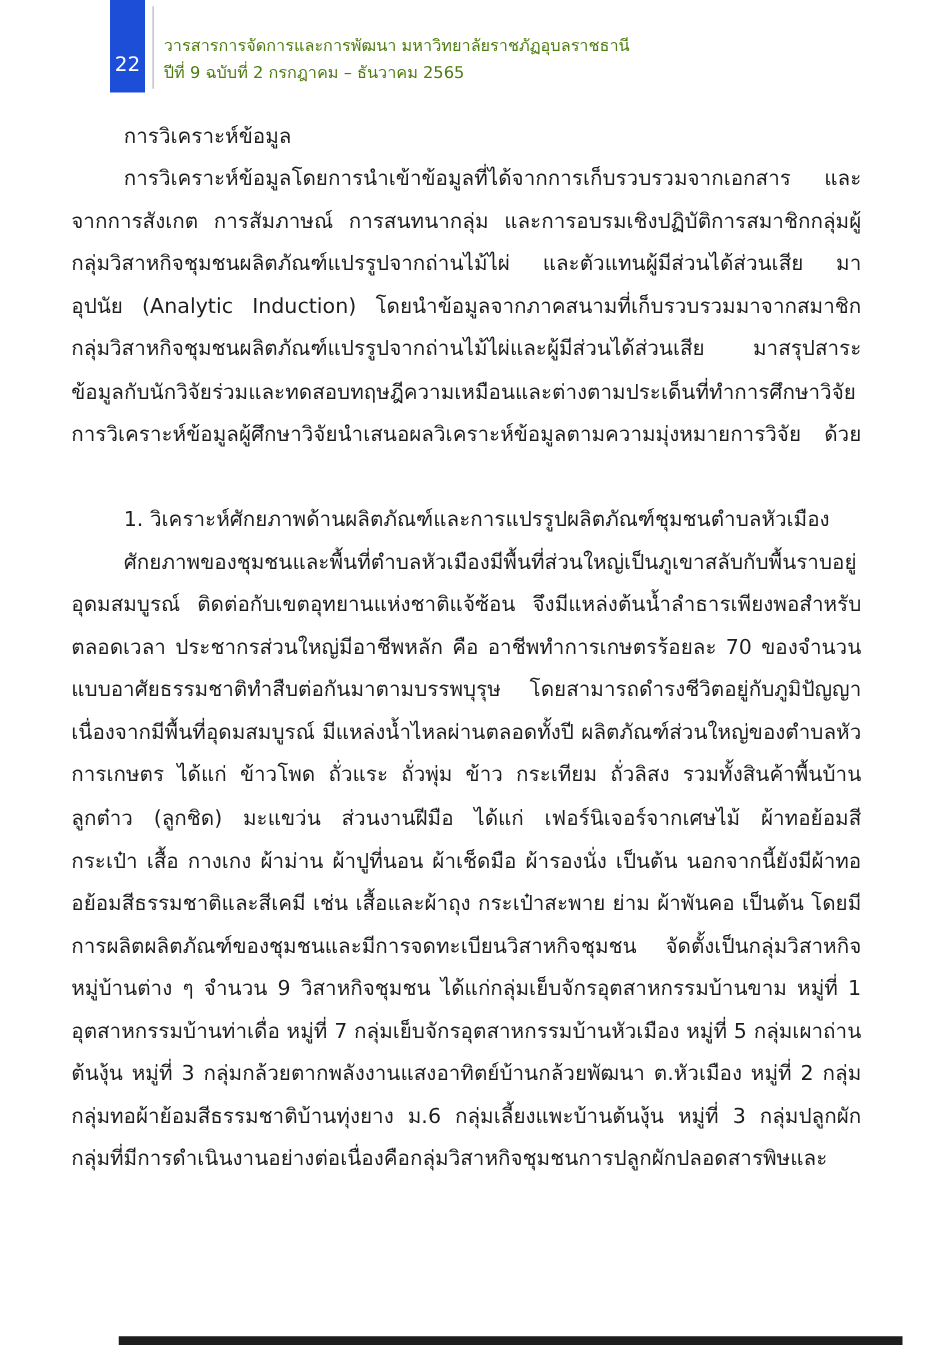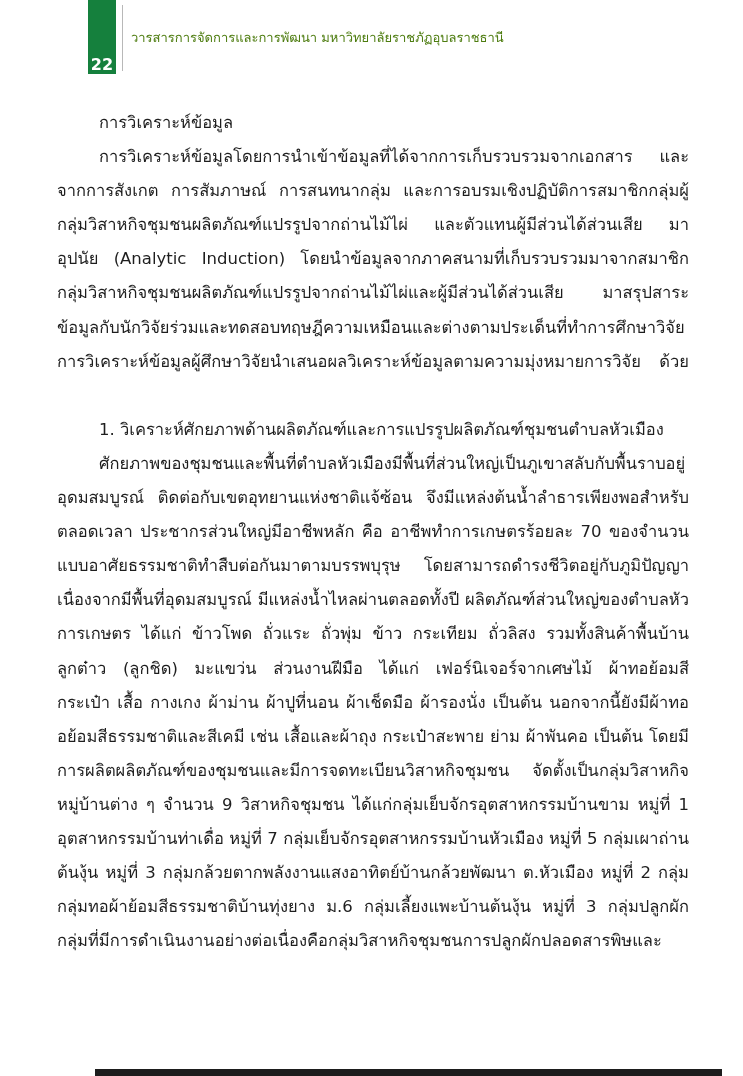--- a/index.html
+++ b/index.html
@@ -8,37 +8,37 @@
     width:743px; height:1076px;
     background:#ffffff;
     overflow:hidden;
     font-family:"DejaVu Sans","Liberation Sans",sans-serif;
     color:#1e1e1e;
   }
 
   
   .pagenum-box {
     position:absolute; left:88px; top:0; width:28px; height:74px;
-    background:#15803d; color:#ffffff;
+    background:#1d4ed8; color:#ffffff;
     display:flex; align-items:flex-end; justify-content:center;
-    box-sizing:border-box;
-    font-size:16px; font-weight:bold;
+    padding-bottom:13px; box-sizing:border-box;
+    font-size:16px; font-weight:normal;
   }
   .header-sep {
     position:absolute; left:122px; top:5px; width:1px; height:66px;
     background:#b8b8b8;
   }
   .header-text {
     position:absolute; left:131px; top:27px;
     font-size:13px; line-height:21px; color:#4d7c0f;
   }
 
   
   .content {
-    position:absolute; left:57px; top:106px; width:632px;
+    position:absolute; left:57px; top:92px; width:632px;
     font-size:16.5px; line-height:34.1px; color:#1e1e1e;
   }
   .tline {
     height:34.1px; overflow:hidden;
     text-align:justify; text-align-last:justify;
   }
   .tline.first { text-indent:42px; }
   .tline.last  { text-align-last:left; }
   .plain-line  { height:34.1px; overflow:hidden; text-align:left; }
   .indented    { text-indent:42px; }
@@ -55,20 +55,21 @@
 <body>
 
 <div class="page">
 
   <div class="pagenum-box">
     <span>22</span>
   </div>
   <div class="header-sep"></div>
   <div class="header-text">
     <div>วารสารการจัดการและการพัฒนา มหาวิทยาลัยราชภัฏอุบลราชธานี</div>
+    <div>ปีที่ 9 ฉบับที่ 2 กรกฎาคม – ธันวาคม 2565</div>
   </div>
 
   <div class="content">
 
     <div class="plain-line indented">การวิเคราะห์ข้อมูล</div>
 
     <div>
         <div class="tline first">การวิเคราะห์ข้อมูลโดยการนำเข้าข้อมูลที่ได้จากการเก็บรวบรวมจากเอกสาร และข้อมูลภาคสนามที่ได้</div>
         <div class="tline">จากการสังเกต การสัมภาษณ์ การสนทนากลุ่ม และการอบรมเชิงปฏิบัติการสมาชิกกลุ่มผู้ปลูกผักปลอดสารพิษ</div>
         <div class="tline">กลุ่มวิสาหกิจชุมชนผลิตภัณฑ์แปรรูปจากถ่านไม้ไผ่ และตัวแทนผู้มีส่วนได้ส่วนเสีย มาทำการวิเคราะห์ข้อมูลแบบ</div>

